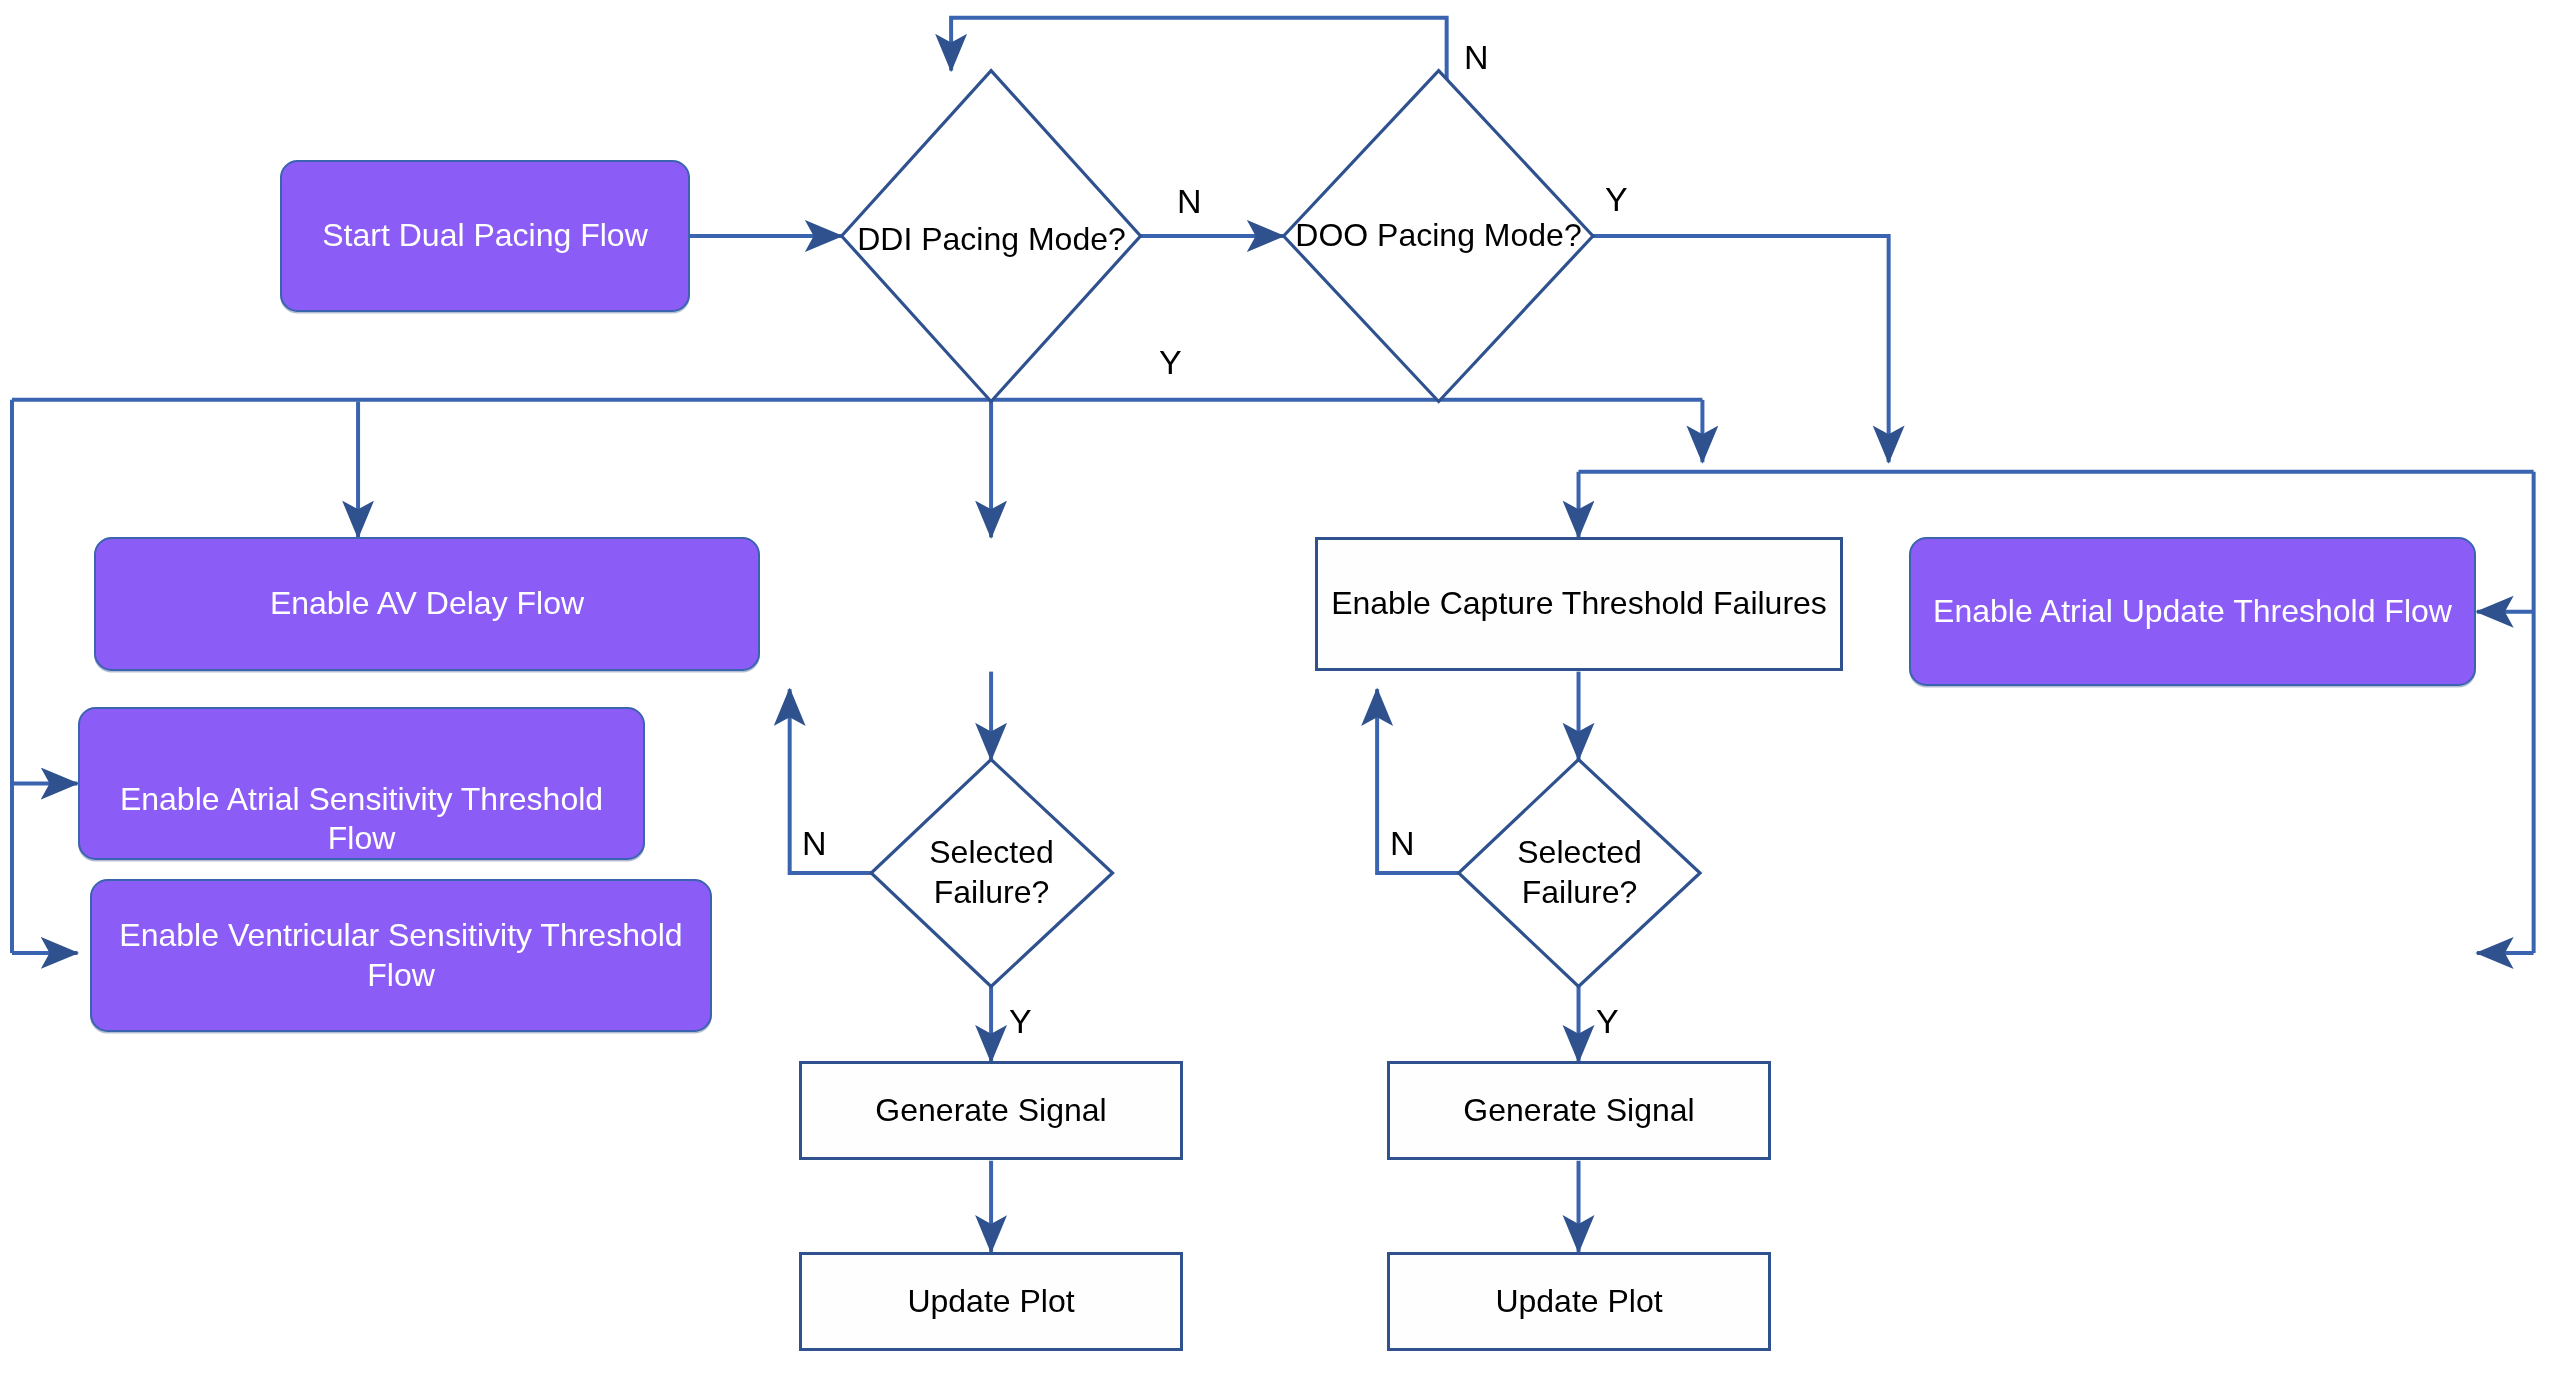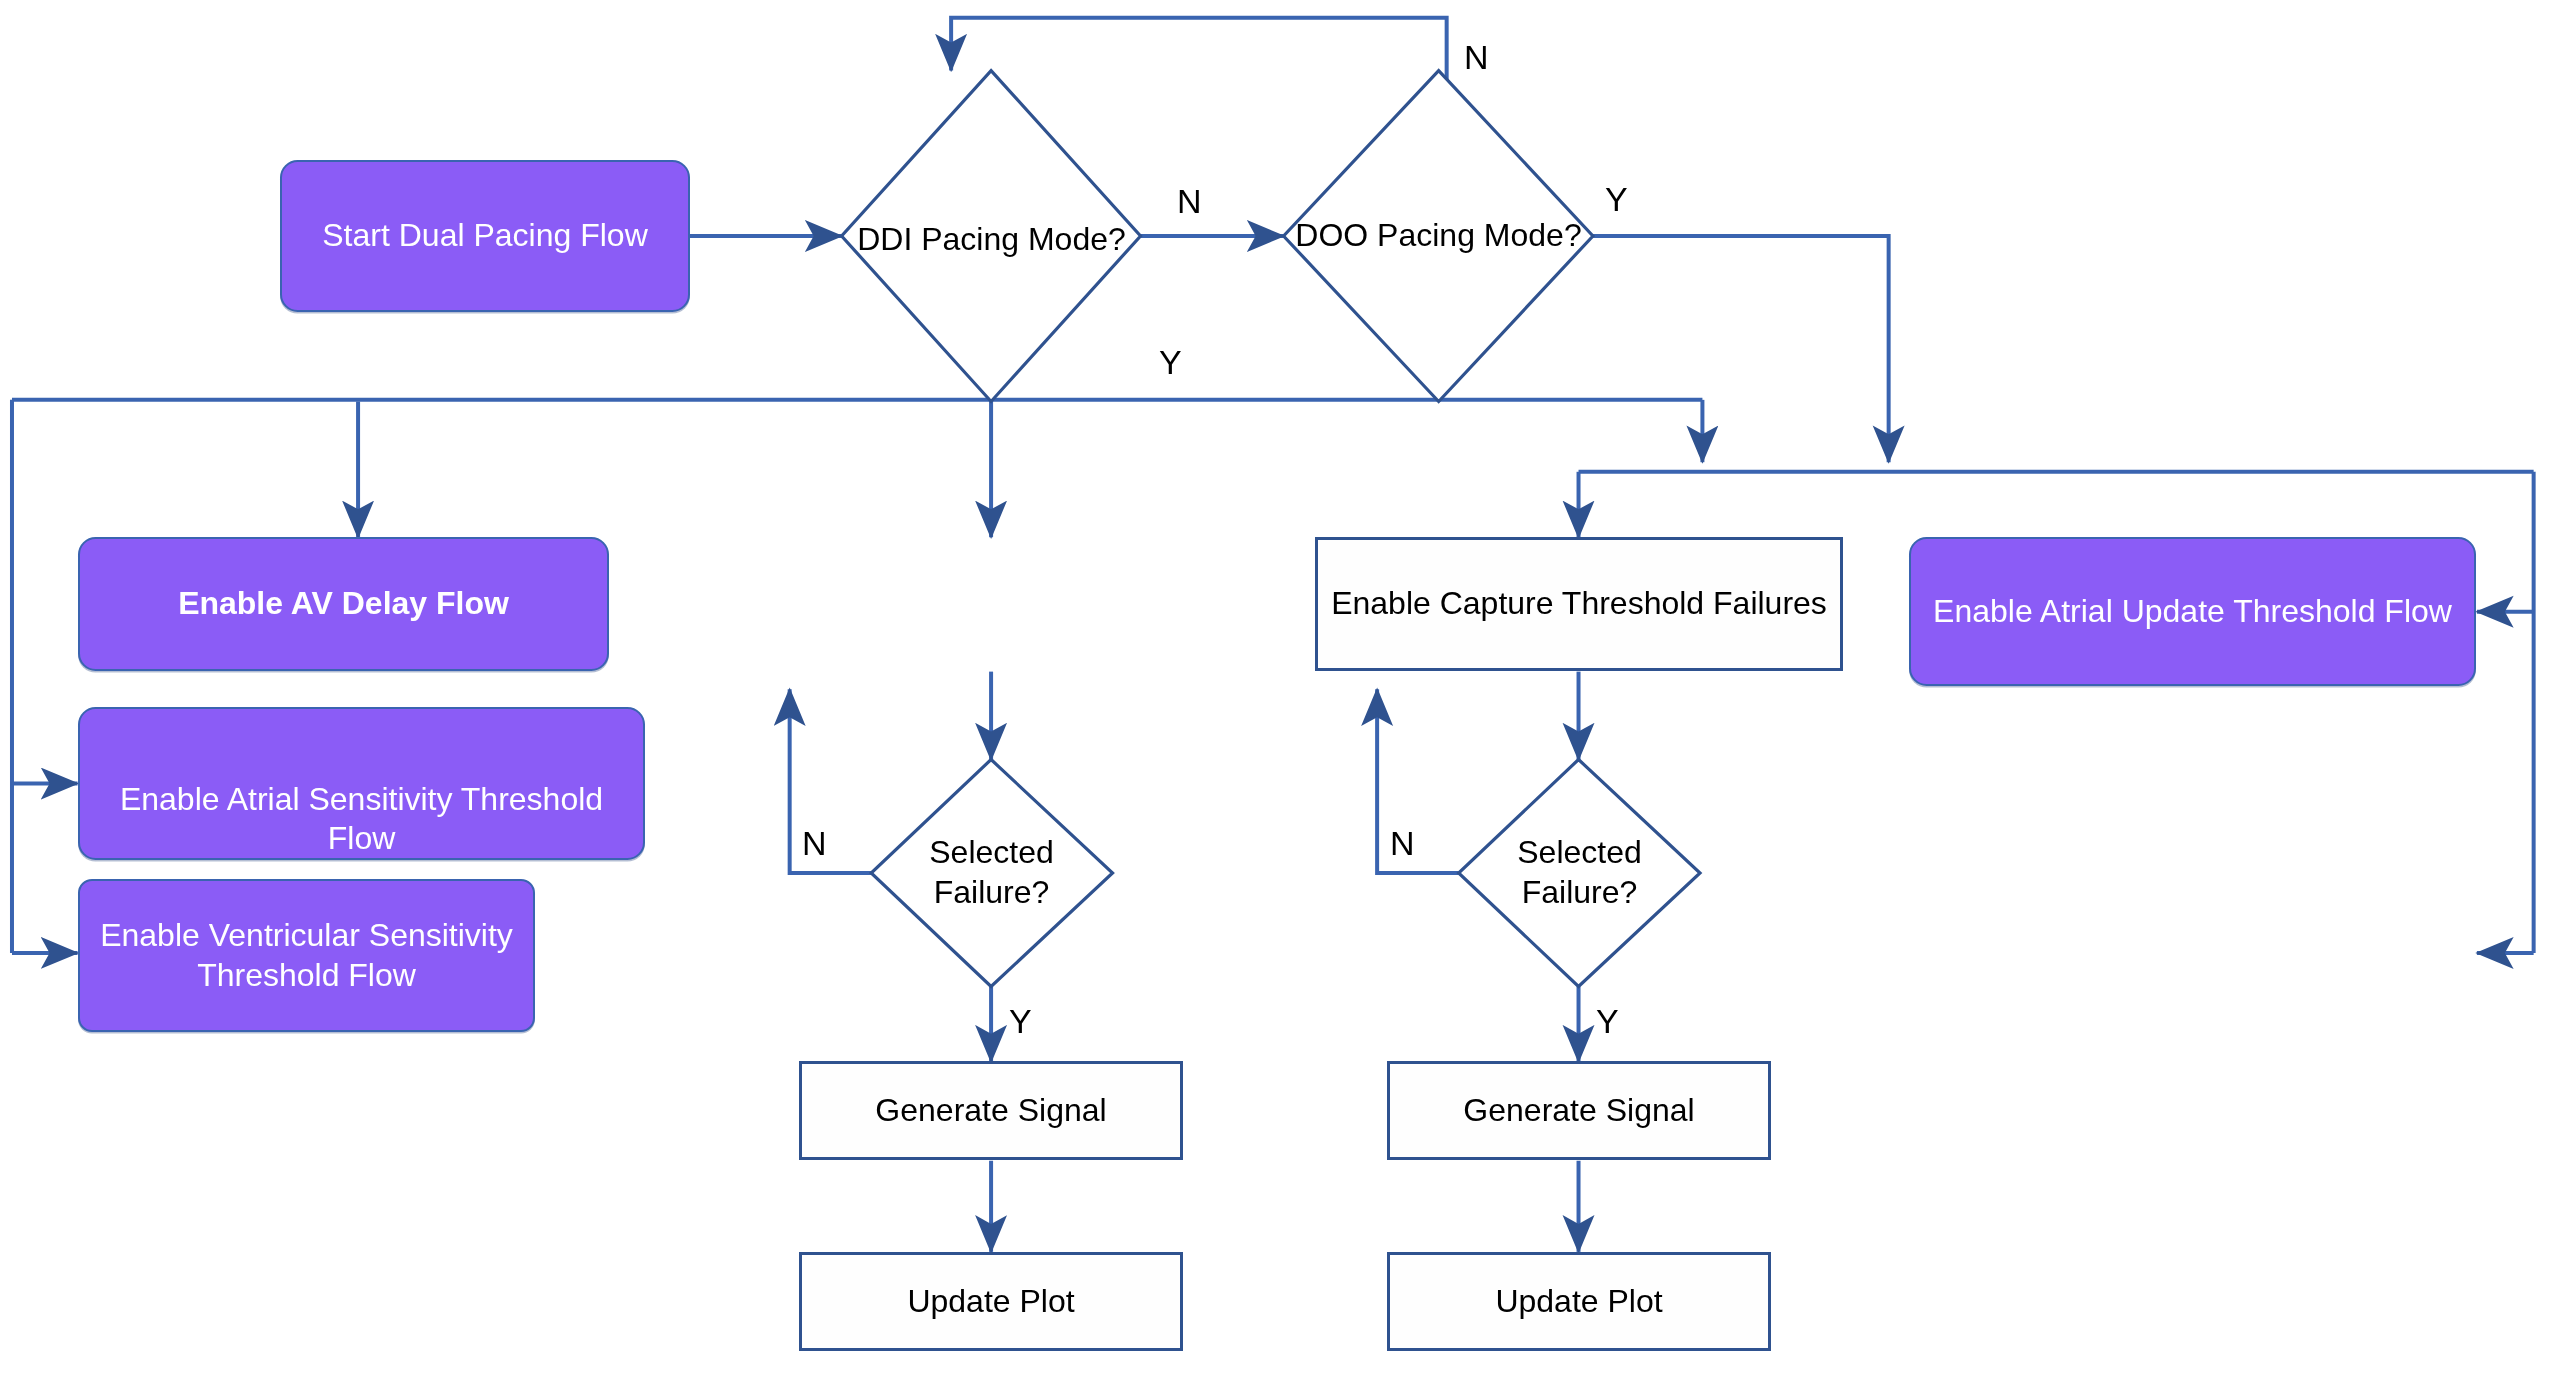--- a/index.html
+++ b/index.html
@@ -101,29 +101,29 @@
   </div>
 
   <div class="diamond" style="left:842px;top:74px;width:299px;height:331px;">
     <span class="dlabel">DDI Pacing Mode?</span>
   </div>
 
   <div class="diamond" style="left:1284px;top:70px;width:309px;height:331px;">
     <span class="dlabel">DOO Pacing Mode?</span>
   </div>
 
-  <div class="node proc-blue" style="left:78px;top:537px;width:531px;height:134px;font-weight:bold;">
+  <div class="node proc-blue" style="left:94px;top:537px;width:666px;height:134px;">
     <span class="txt">Enable AV Delay Flow</span>
   </div>
 
   <div class="node proc-blue" style="left:78px;top:707px;width:567px;height:153px;align-items:flex-end;">
     <span class="txt">Enable Atrial Sensitivity Threshold Flow</span>
   </div>
 
-  <div class="node proc-blue" style="left:78px;top:879px;width:457px;height:153px;border-radius:14px;">
+  <div class="node proc-blue" style="left:90px;top:879px;width:622px;height:153px;">
     <span class="txt">Enable Ventricular Sensitivity Threshold Flow</span>
   </div>
 
 
   <div class="node proc-white" style="left:1315px;top:537px;width:528px;height:134px;">
     <span class="txt">Enable Capture Threshold Failures</span>
   </div>
 
   <div class="node proc-blue" style="left:1909px;top:537px;width:567px;height:149px;">
     <span class="txt">Enable Atrial Update Threshold Flow</span>

